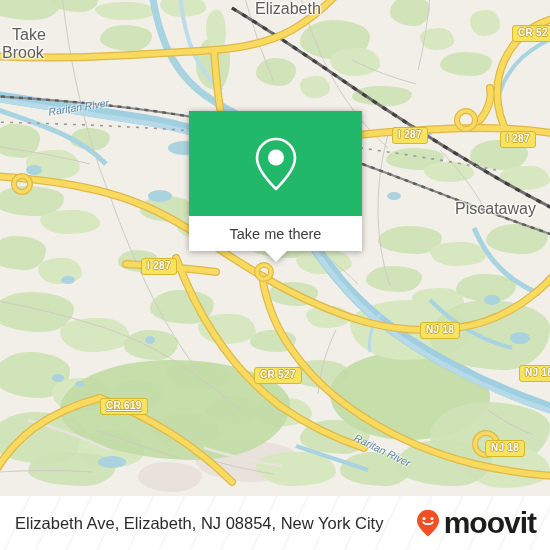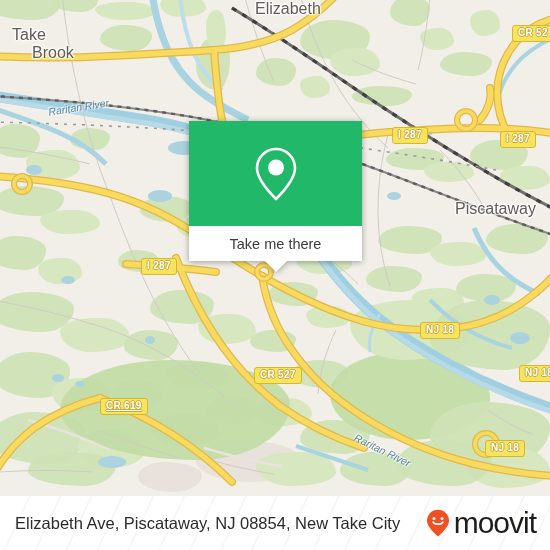--- a/index.html
+++ b/index.html
@@ -56,21 +56,21 @@
     font-size: 10.5px;
     font-style: italic;
     white-space: nowrap;
     text-shadow: 1px 1px 1.2px #fff, -1px -1px 1.2px #fff;
     z-index: 28;
   }
 
   
   #card {
     position: absolute;
-    left: 189px; top: 121px;
+    left: 189px; top: 111px;
     width: 173px; height: 140px;
     z-index: 60;
     filter: drop-shadow(0 1px 3px rgba(0,0,0,.35));
   }
   #card-head {
     width: 100%; height: 105px;
     background: #22b86a;
     display: flex; align-items: center; justify-content: center;
   }
   #card-foot {
@@ -112,21 +112,21 @@
     color: #2b2b2b;
     font-size: 16.5px;
     white-space: nowrap;
     z-index: 2;
   }
   #brand { position: relative; margin-left: auto; display: flex; align-items: center; z-index: 2; }
   #brand-pin { width: 24px; height: 28px; margin-right: 4px; }
   #brand-name {
     color: #1d1d1b;
     font-size: 30px;
-    font-weight: normal;
+    font-weight: bold;
     letter-spacing: -1px;
     line-height: 30px;
   }
 
   
   #attrib {
     position: absolute; left: 0; top: 471px;
     background: rgba(255,255,255,.72);
     color: #4c4c4c;
     font-size: 12.5px;
@@ -370,21 +370,21 @@
       <g fill="none" stroke="#f7da5e" stroke-width="3.6">
         <circle cx="466" cy="120" r="9"></circle>
         <circle cx="486" cy="444" r="11"></circle>
         <circle cx="264" cy="272" r="7"></circle>
         <circle cx="22" cy="184" r="8"></circle>
       </g>
     </svg>
 
     <div class="layer" id="labels">
         <div class="placelabel big" style="left: 12px; top: 26px;">Take</div>
-        <div class="placelabel big" style="left: 32px; top: 44px; text-align: right;">Brook</div>
+        <div class="placelabel big" style="left: 2px; top: 44px; text-align: right;">Brook</div>
         <div class="placelabel big" style="left: 255px; top: 0px;">Elizabeth</div>
         <div class="placelabel big" style="left: 419px; top: 200px; margin-left: 36px;">Piscataway</div>
         <div class="waterlabel" style="left: 48px; top: 101px; transform: rotate(-9deg);">Raritan River</div>
         <div class="waterlabel" style="left: 352px; top: 444px; transform: rotate(26deg);">Raritan River</div>
         <div class="shield" style="left: 512px; top: 25px;">CR 52</div>
         <div class="shield" style="left: 392px; top: 127px;">I 287</div>
         <div class="shield" style="left: 500px; top: 131px;">I 287</div>
         <div class="shield" style="left: 141px; top: 258px;">I 287</div>
         <div class="shield" style="left: 420px; top: 322px;">NJ 18</div>
         <div class="shield" style="left: 519px; top: 365px;">NJ 18</div>
@@ -402,21 +402,21 @@
         <circle cx="25" cy="22.5" r="8" fill="#ffffff"></circle>
       </svg>
     </div>
     <div id="card-foot">
       <span>Take me there</span>
       <div id="card-pointer"></div>
     </div>
   </div>
 
   <div id="footer">
-    <span id="footer-addr">Elizabeth Ave, Piscataway, NJ 08854, New Take City</span>
+    <span id="footer-addr">Elizabeth Ave, Elizabeth, NJ 08854, New York City</span>
     <div id="brand">
       <svg id="brand-pin" viewBox="0 0 24 28">
         <path d="M12 0.8 C5.9 0.8 1 5.7 1 11.8 C1 19 12 27.4 12 27.4 C12 27.4 23 19 23 11.8 C23 5.7 18.1 0.8 12 0.8 Z" fill="#f05023"></path>
         <circle cx="8" cy="9.6" r="1.5" fill="#ffffff"></circle>
         <circle cx="16" cy="9.6" r="1.5" fill="#ffffff"></circle>
         <path d="M7.2 13.2 C8.8 15.8 15.2 15.8 16.8 13.2" fill="none" stroke="#ffffff" stroke-width="1.7" stroke-linecap="round"></path>
       </svg>
       <span id="brand-name">moovit</span>
     </div>
   </div>

